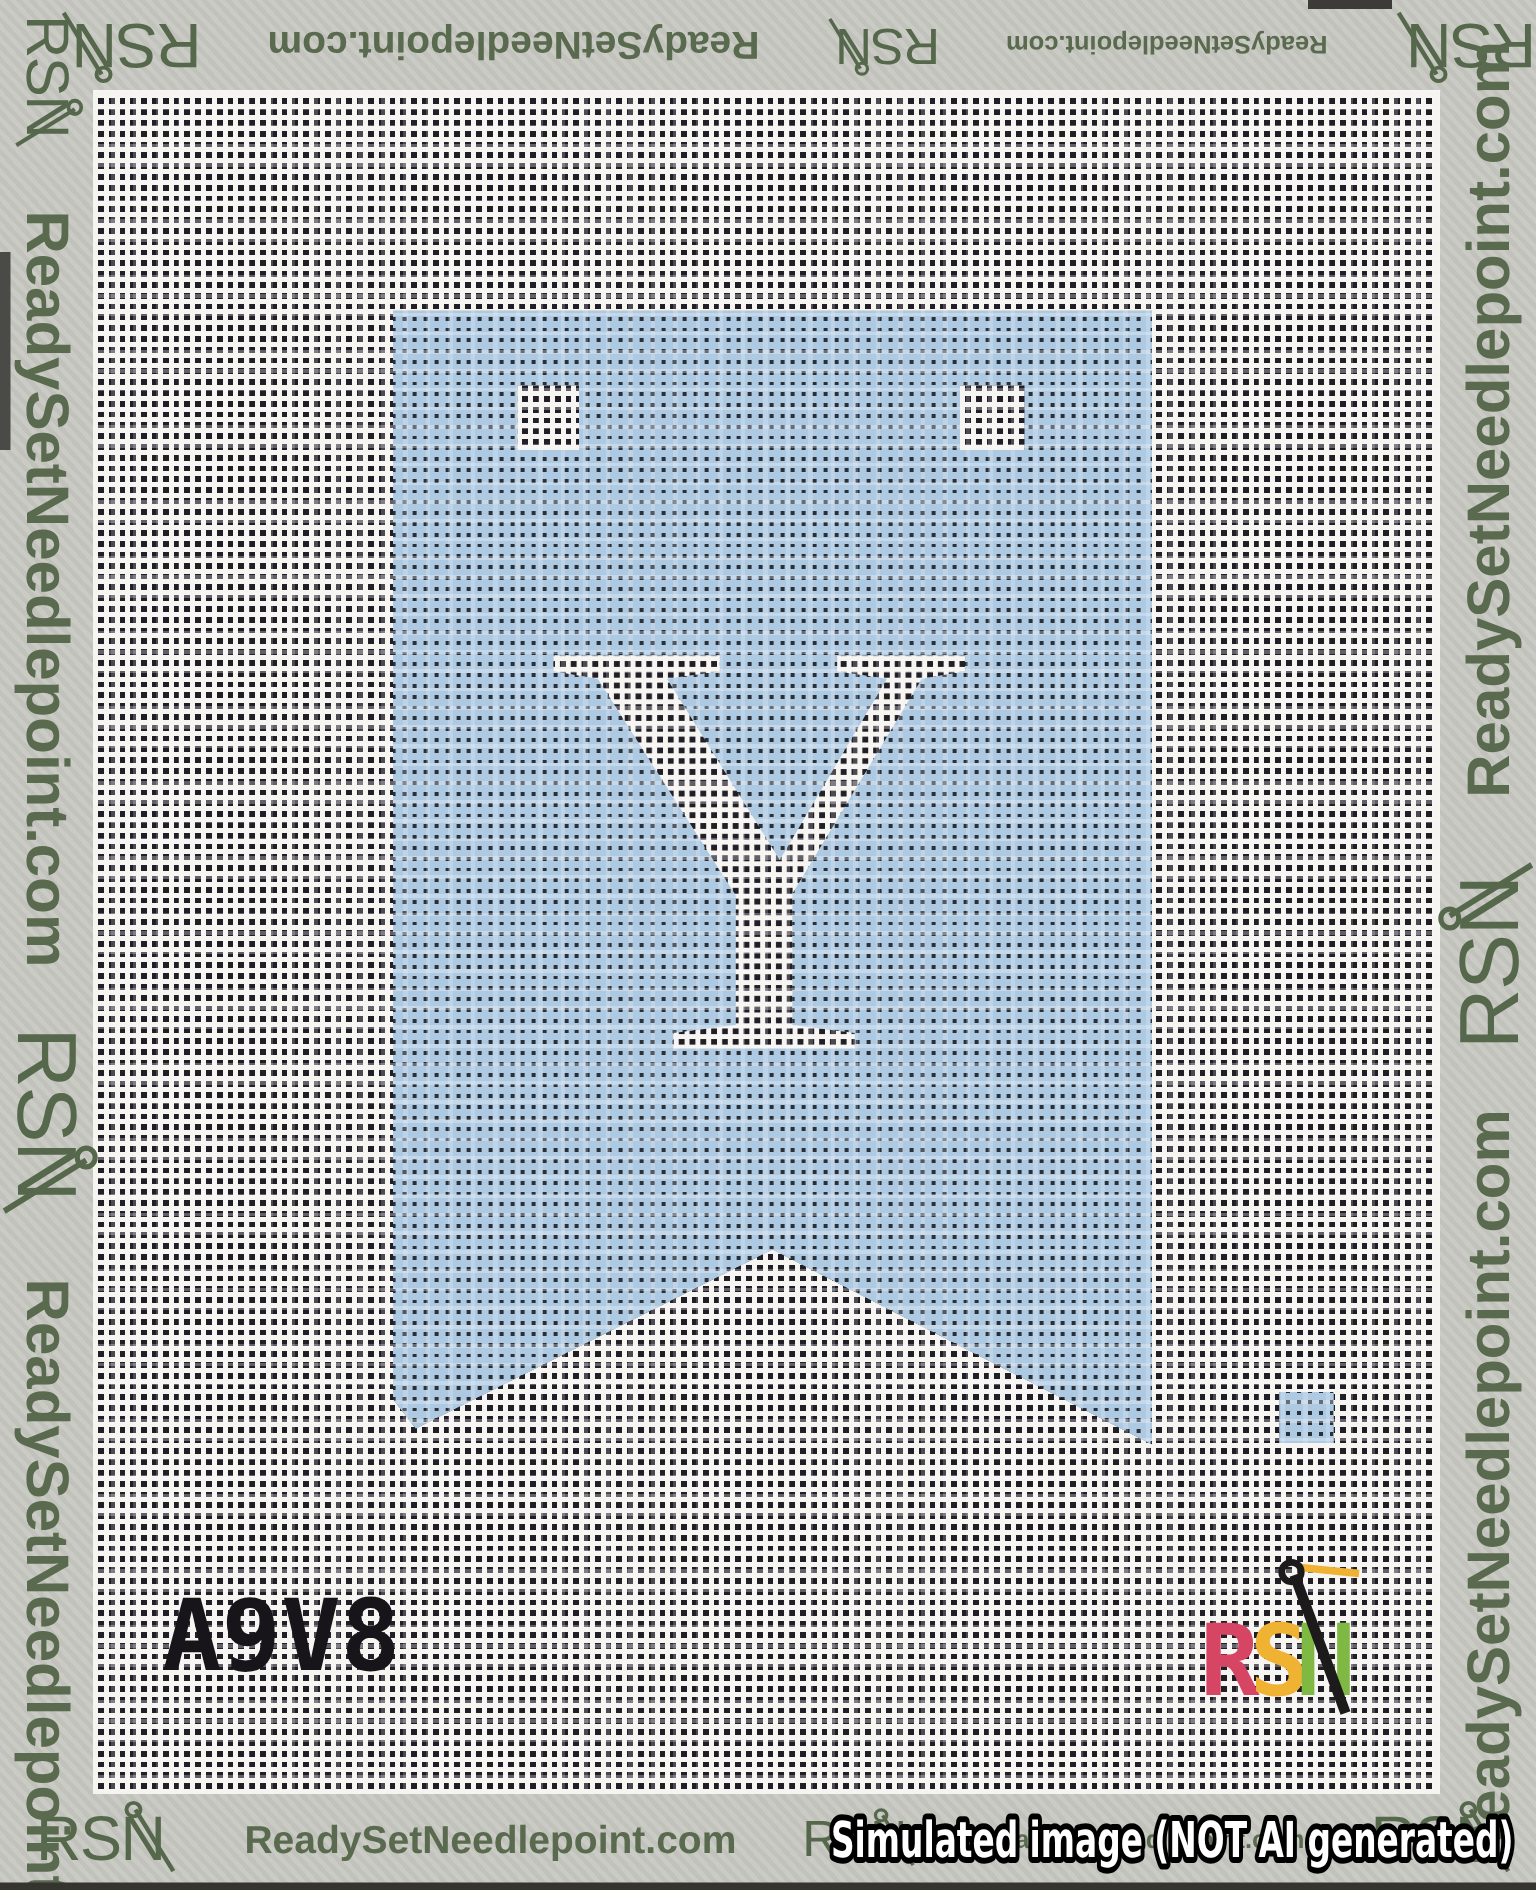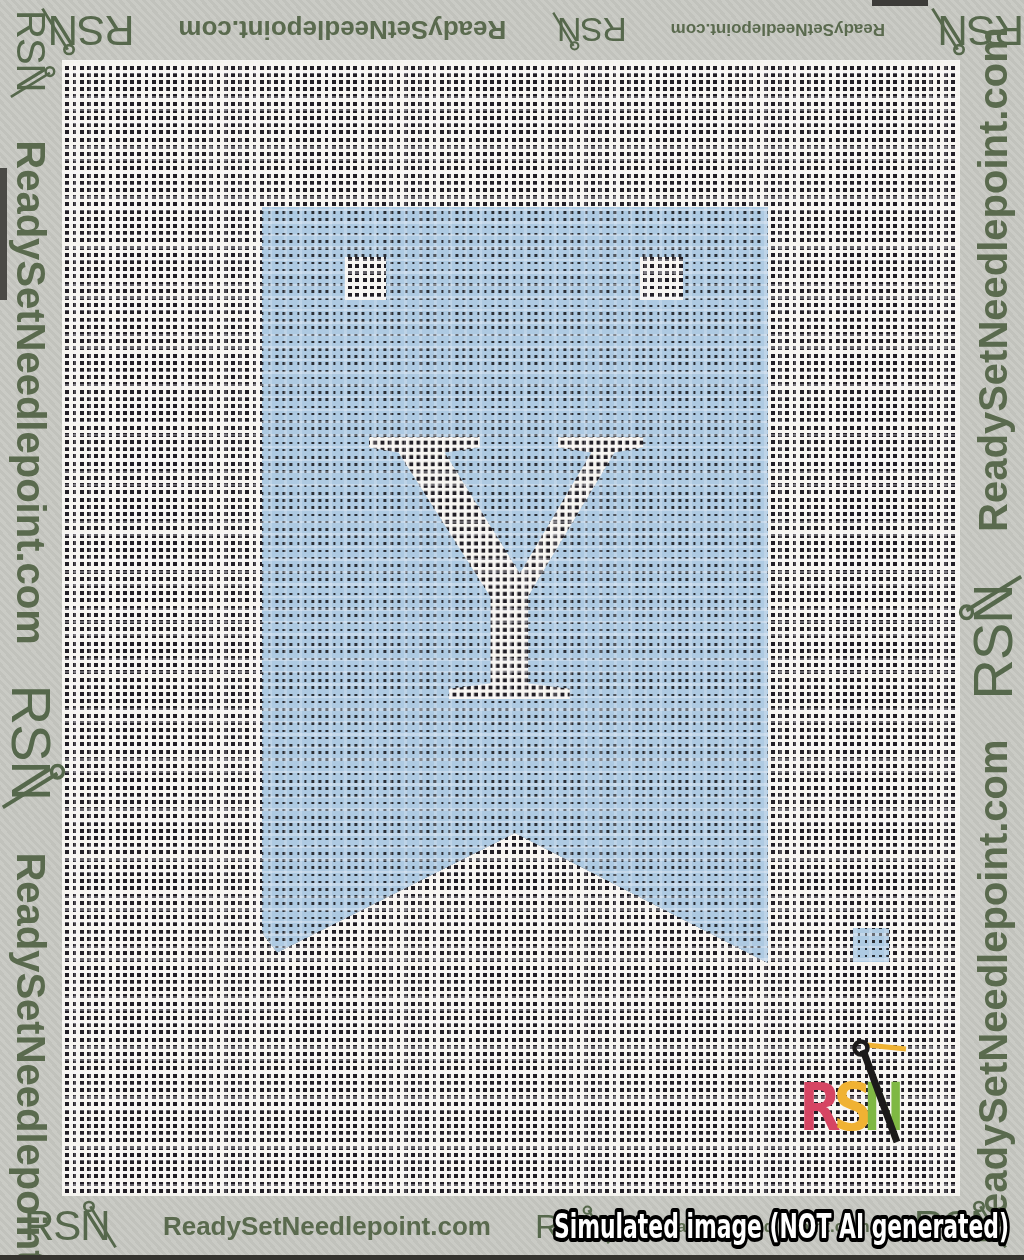--- a/index.html
+++ b/index.html
@@ -98,20 +98,21 @@
           </pattern>
         </defs>
         <text x="247" y="492" text-anchor="middle" font-family="Liberation Serif, DejaVu Serif, serif" font-size="400" fill="url(#meshpatY)">Y</text>
       </svg>
     </div>
 
     <div class="bluechip"></div>
 
     <div class="moire"></div>
 
+    <div class="design-code">A9V8</div>
 
     <svg class="stitched" width="112" height="114" viewBox="0 0 112 114">
       <text x="0" y="94" font-family="DejaVu Sans Mono, monospace" font-weight="bold" font-size="66" fill="#d64563">R</text>
       <text x="33" y="94" font-family="DejaVu Sans Mono, monospace" font-weight="bold" font-size="66" fill="#f0b233">S</text>
       <text x="64" y="94" font-family="DejaVu Sans Mono, monospace" font-weight="bold" font-size="66" fill="#7fb843">N</text>
       <line x1="67" y1="9" x2="106" y2="13" stroke="#f0b233" stroke-width="5"></line>
       <line x1="63" y1="14" x2="97" y2="106" stroke="#1c1a1a" stroke-width="7"></line>
       <circle cx="61" cy="12" r="6.5" fill="none" stroke="#1c1a1a" stroke-width="4.5"></circle>
     </svg>
   </div>

